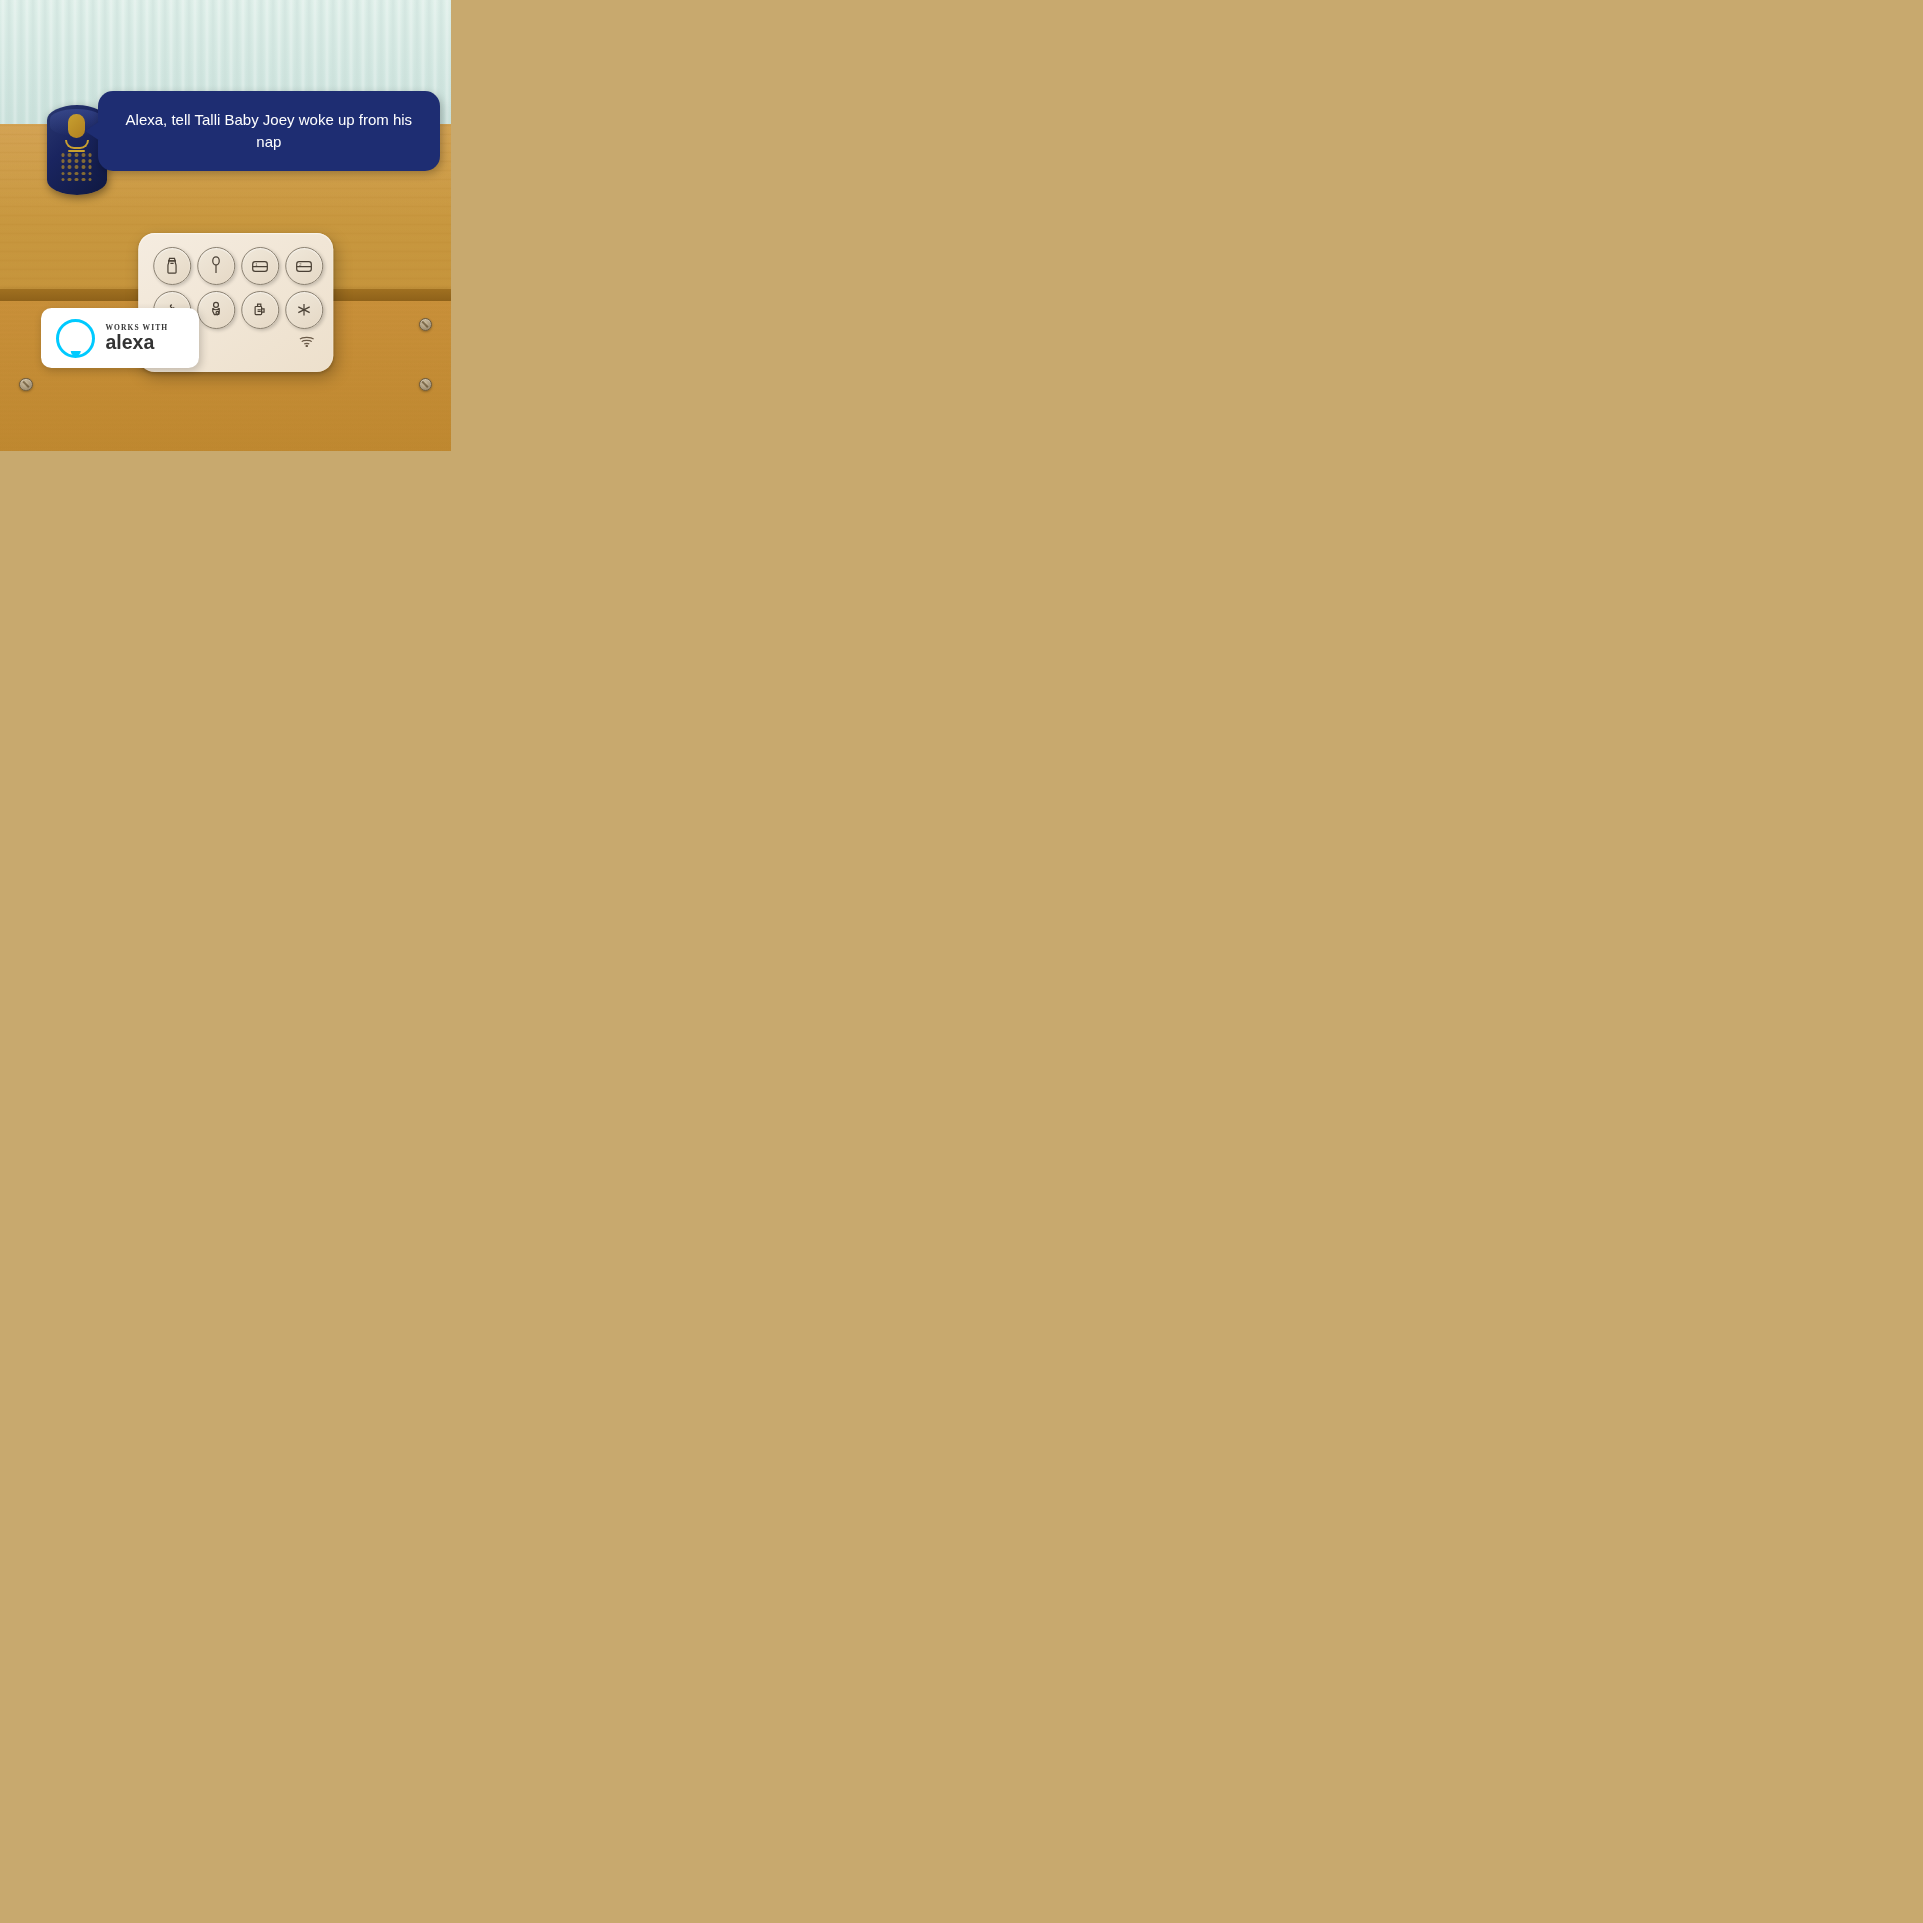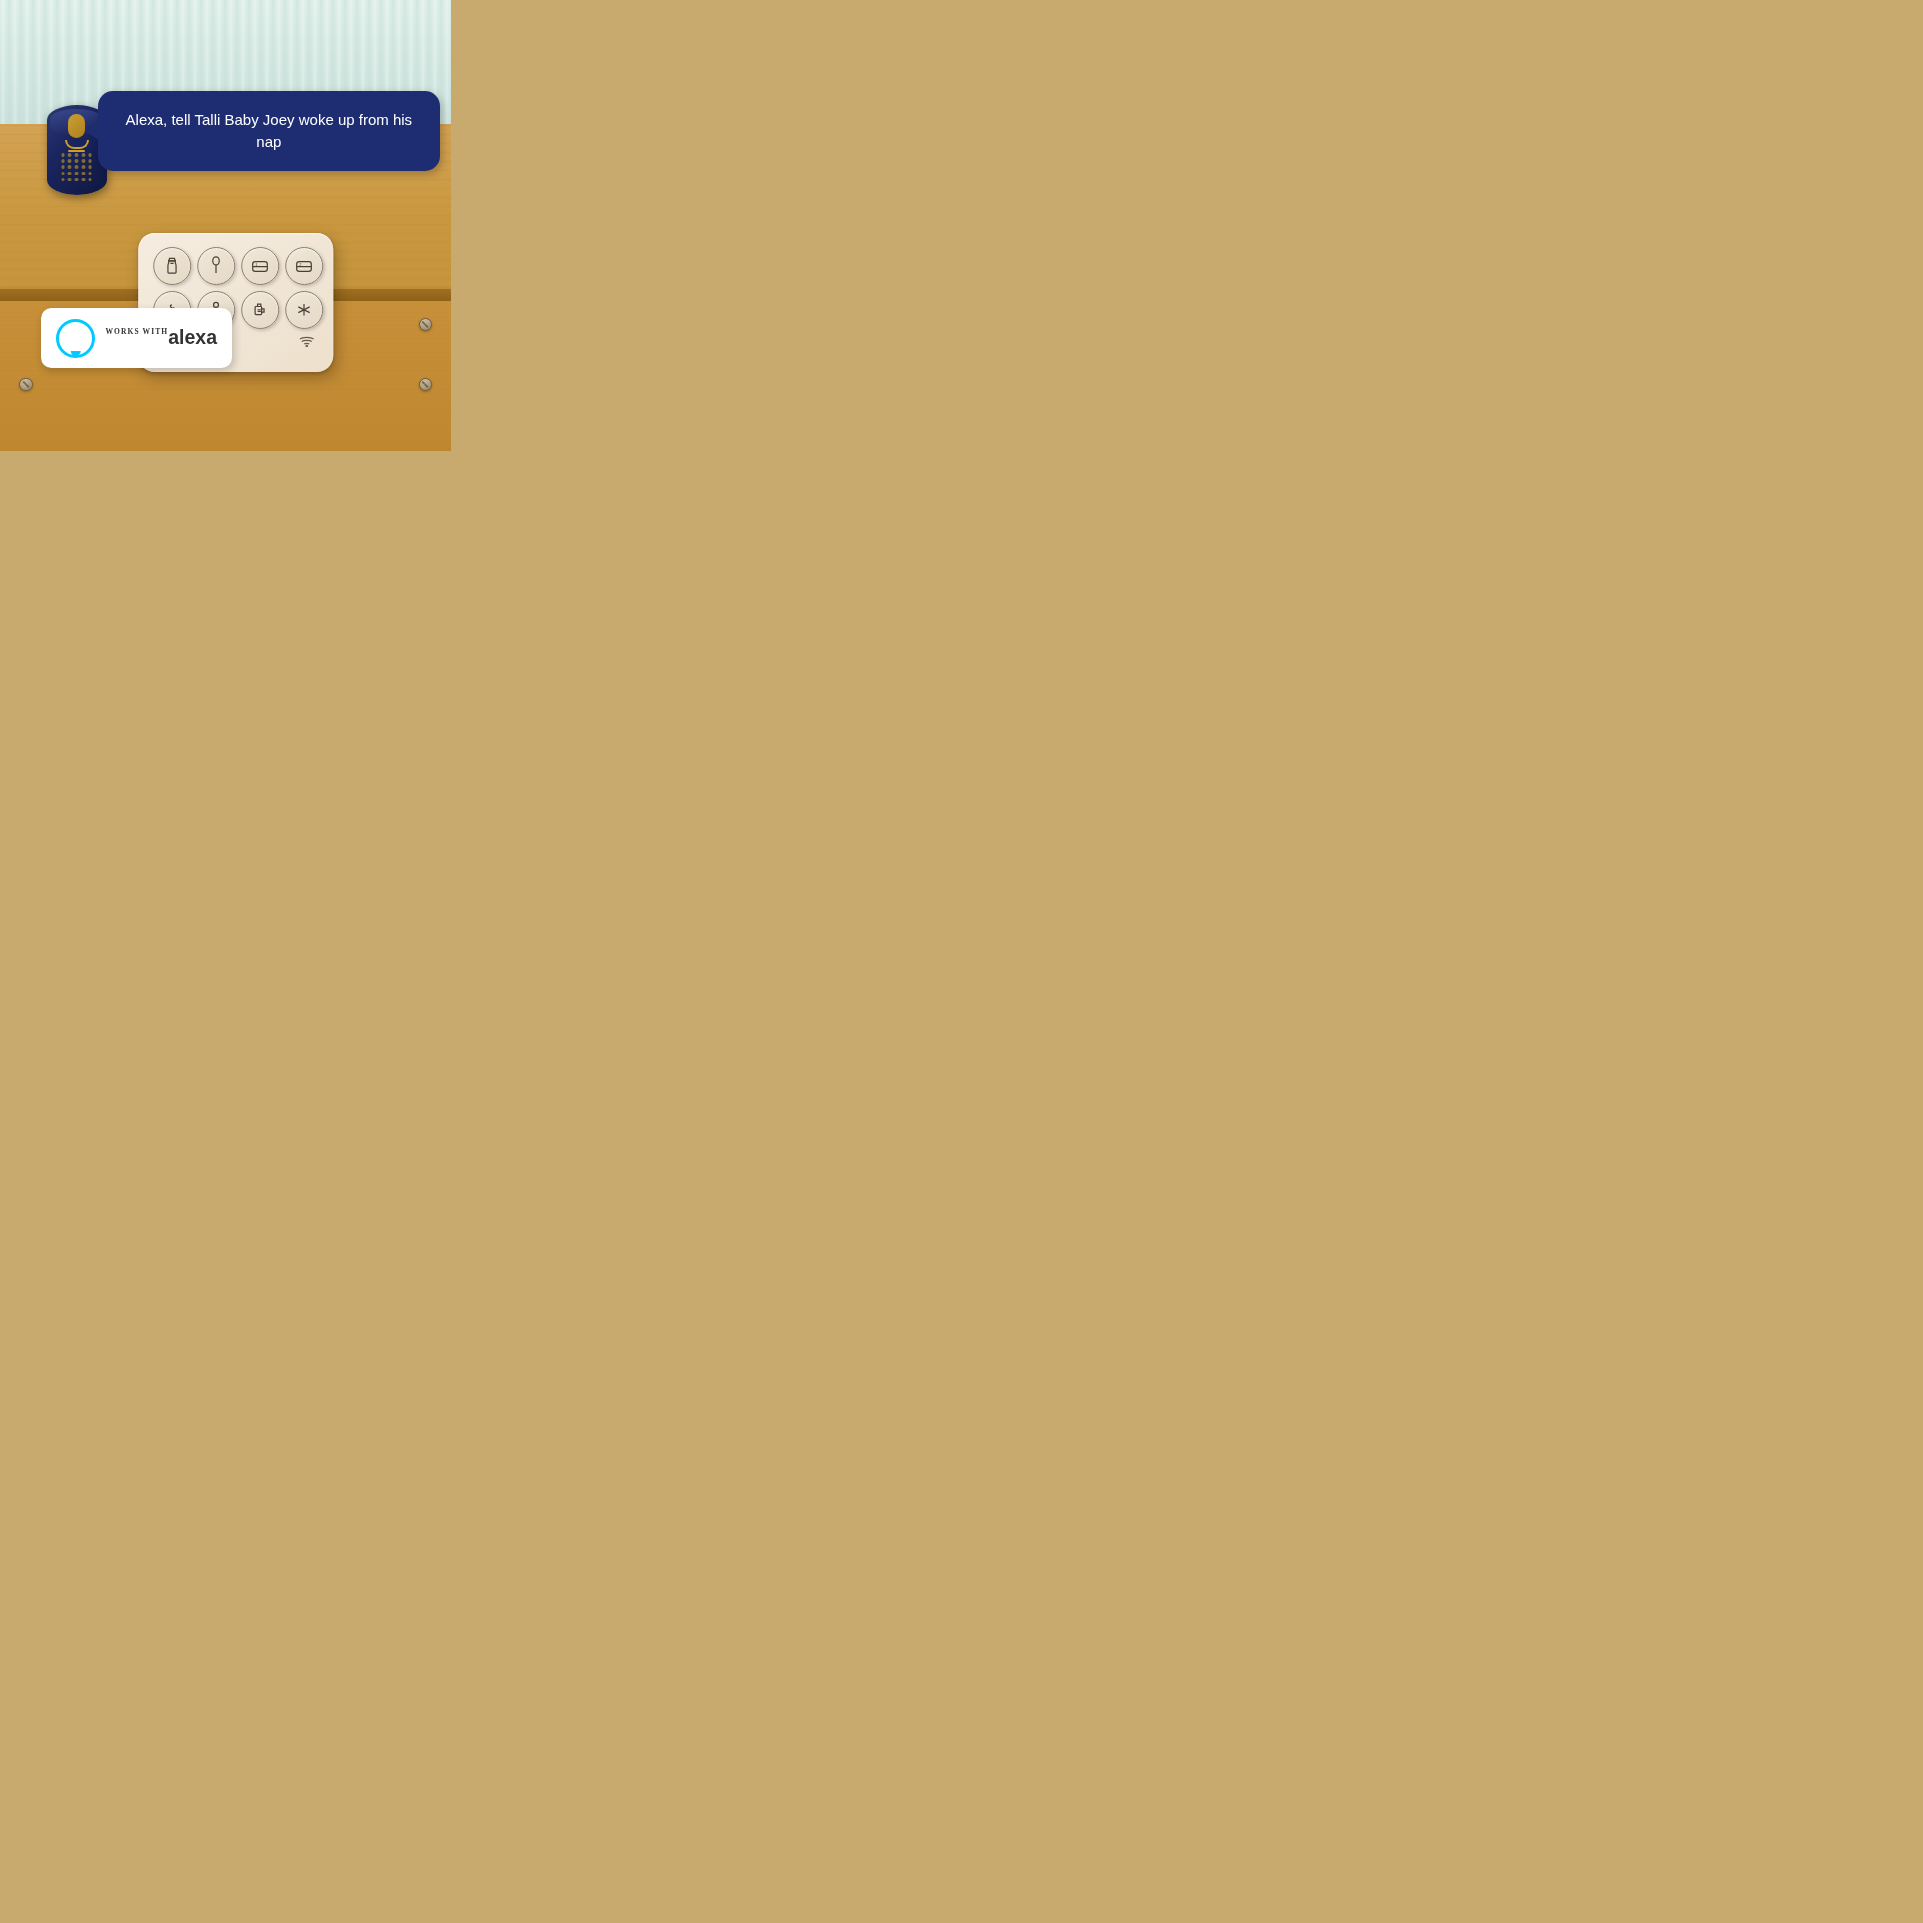--- a/index.html
+++ b/index.html
@@ -350,21 +350,21 @@
       left: 50%;
       transform: translateX(-50%);
       width: 10.5px;
       height: 5.3px;
       border-radius: 0 0 5.3px 5.3px;
       background: #00caff;
     }
 
     .alexa-text-block {
       display: flex;
-      flex-direction: row;
+      flex-direction: column;
     }
 
     .works-with-label {
       font-size: 7.5px;
       font-weight: 700;
       letter-spacing: 1.1px;
       color: #333;
       text-transform: uppercase;
       line-height: 1;
       margin-bottom: 1.5px;

